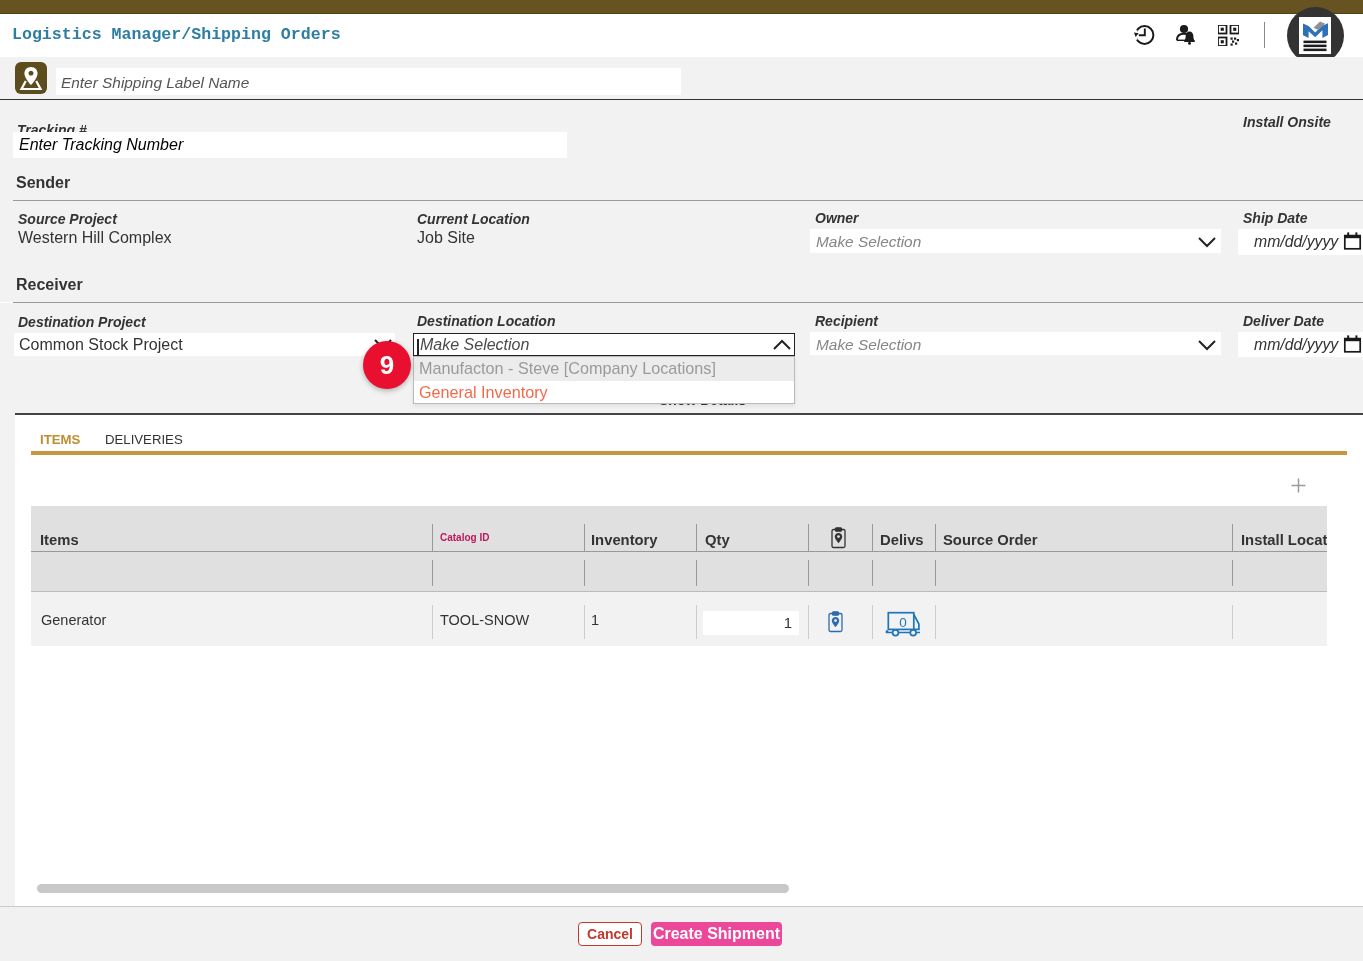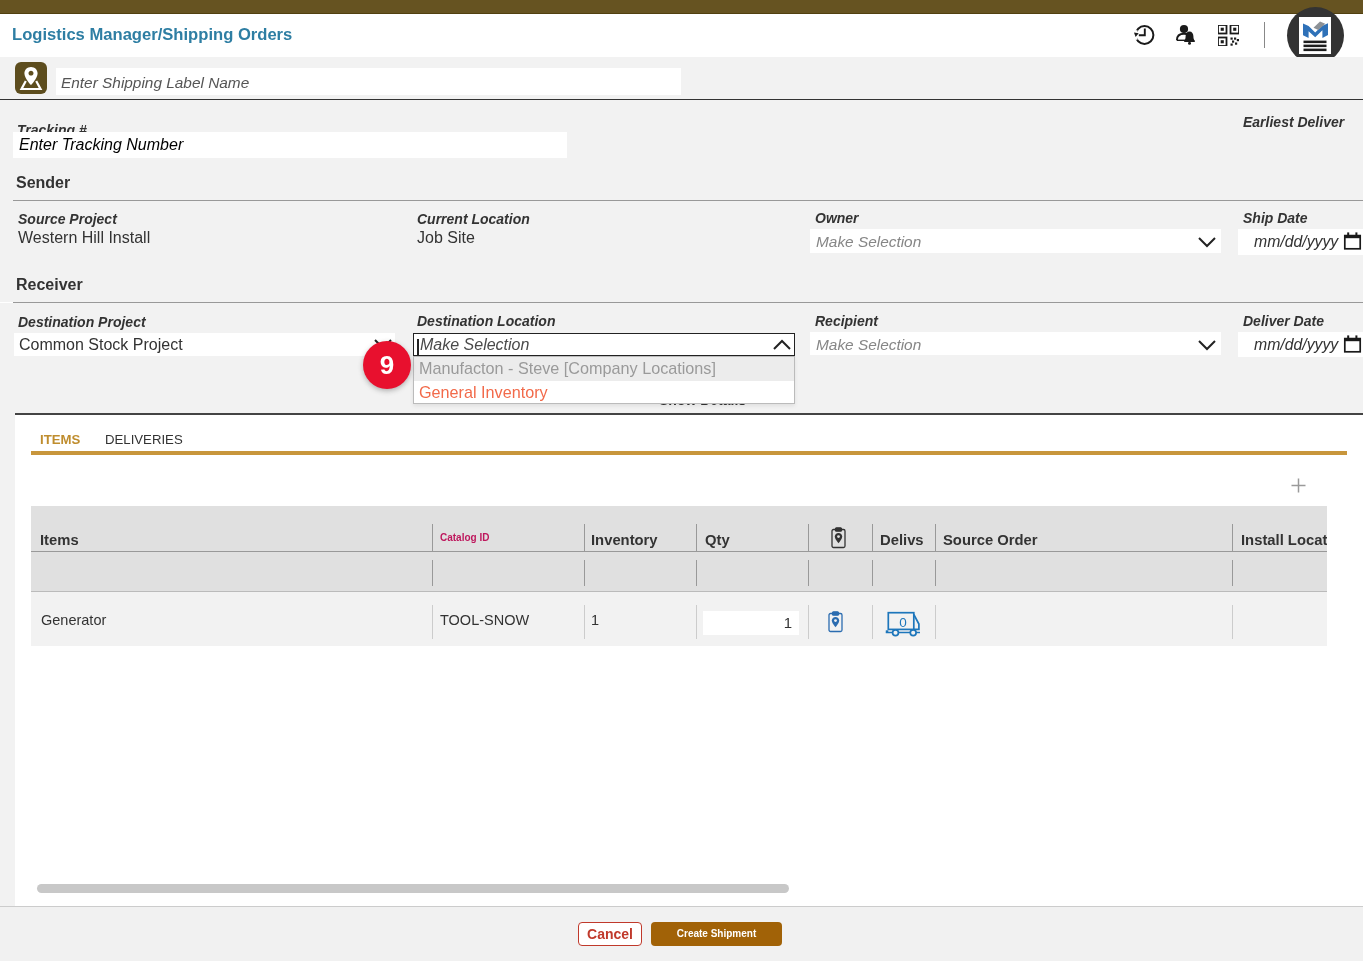--- a/index.html
+++ b/index.html
@@ -9,21 +9,21 @@
   .lbl { font-style:italic; font-weight:bold; color:#333; font-size:14px; }
   .ph { font-style:italic; color:#868686; font-size:15.4px; }
 </style>
 </head>
 <body>
 <div id="page">
 
   <div class="abs" style="left:0;top:0;width:1363px;height:14px;background:#665321;border-bottom:1px solid #51400f;"></div>
 
   <div class="abs" style="left:0;top:14px;width:1363px;height:43px;background:#ffffff;"></div>
-  <div class="abs" style="left:12px;top:25px;font-size:16.6px;font-weight:bold;color:#2e7ea3;">Logistics Manager/Shipping Orders</div>
+  <div class="abs" style="left:12px;top:25px;font-size:16.6px;font-weight:bold;color:#2e7ea3;font-family:Liberation Mono, monospace;">Logistics Manager/Shipping Orders</div>
 
   <div class="abs" id="ic-history" style="left:1134px;top:25px;">
     <svg width="21" height="21" viewBox="0 0 21 21" fill="none" stroke="#1a1a1a" stroke-width="2">
       <circle cx="10.5" cy="10" r="8.9"></circle>
       <rect x="-0.5" y="5.2" width="4" height="9.6" fill="#ffffff" stroke="none"></rect>
       <path d="M0 7.4 L4.7 8.2 L1.6 12.1 Z" fill="#1a1a1a" stroke="none"></path>
       <path d="M10.8 3.4 L10.8 10.2 L4.8 10.2" stroke-width="1.9"></path>
     </svg>
   </div>
   <div class="abs" id="ic-person" style="left:1175px;top:23px;">
@@ -69,27 +69,27 @@
     <path d="M12 2 C8.2 2 5.4 4.8 5.4 8.4 C5.4 13 12 20 12 20 C12 20 18.6 13 18.6 8.4 C18.6 4.8 15.8 2 12 2 Z M12 10.6 C10.6 10.6 9.5 9.5 9.5 8.2 C9.5 6.9 10.6 5.8 12 5.8 C13.4 5.8 14.5 6.9 14.5 8.2 C14.5 9.5 13.4 10.6 12 10.6 Z" fill="#fff"></path>
     <path d="M6.8 16 L2.5 24 L21.5 24 L17.2 16" fill="none" stroke="#fff" stroke-width="2.2"></path>
   </svg>
   <div class="abs" style="left:56px;top:68px;width:625px;height:27px;background:#fff;"></div>
   <div class="abs ph" style="left:61px;top:74px;font-size:15.4px;color:#555;">Enter Shipping Label Name</div>
 
   <div class="abs" style="left:0;top:100px;width:1363px;height:101px;background:#f2f2f2;"></div>
   <div class="abs lbl" style="left:17px;top:122px;">Tracking #</div>
   <div class="abs" style="left:13px;top:132px;width:554px;height:26px;background:#fff;"></div>
   <div class="abs ph" style="left:19px;top:136px;font-size:16px;color:#000000;">Enter Tracking Number</div>
-  <div class="abs lbl" style="left:1243px;top:114px;">Earliest Deliver</div>
+  <div class="abs lbl" style="left:1243px;top:114px;">Install Onsite</div>
   <div class="abs" style="left:16px;top:174px;font-size:16px;font-weight:bold;color:#333;">Sender</div>
   <div class="abs" style="left:13px;top:200px;width:1350px;height:1px;background:#999;"></div>
 
   <div class="abs" style="left:0;top:201px;width:1363px;height:101px;background:#f2f2f2;"></div>
   <div class="abs lbl" style="left:18px;top:211px;">Source Project</div>
-  <div class="abs" style="left:18px;top:229px;font-size:16px;color:#333;">Western Hill Install</div>
+  <div class="abs" style="left:18px;top:229px;font-size:16px;color:#333;">Western Hill Complex</div>
   <div class="abs lbl" style="left:417px;top:211px;">Current Location</div>
   <div class="abs" style="left:417px;top:229px;font-size:16px;color:#333;">Job Site</div>
   <div class="abs lbl" style="left:815px;top:210px;">Owner</div>
   <div class="abs" style="left:810px;top:229px;width:411px;height:24px;background:#fff;"></div>
   <div class="abs ph" style="left:816px;top:233px;">Make Selection</div>
   <svg class="abs" style="left:1197px;top:236px;" width="20" height="12" viewBox="0 0 20 12" fill="none" stroke="#222" stroke-width="2">
       <path d="M2 2 L10 10 L18 2"></path>
     </svg>
   <div class="abs lbl" style="left:1243px;top:210px;">Ship Date</div>
   <div class="abs" style="left:1238px;top:229px;width:125px;height:26px;background:#fff;"></div>
@@ -215,15 +215,15 @@
   <div class="abs" style="left:696px;top:605px;width:1px;height:34px;background:#ccc;"></div>
   <div class="abs" style="left:808px;top:605px;width:1px;height:34px;background:#ccc;"></div>
   <div class="abs" style="left:872px;top:605px;width:1px;height:34px;background:#ccc;"></div>
   <div class="abs" style="left:935px;top:605px;width:1px;height:34px;background:#ccc;"></div>
   <div class="abs" style="left:1232px;top:605px;width:1px;height:34px;background:#ccc;"></div>
 
   <div class="abs" style="left:37px;top:884px;width:752px;height:9px;background:#c8c8c8;border-radius:5px;"></div>
 
   <div class="abs" style="left:0;top:906px;width:1363px;height:55px;background:#f1f1f1;border-top:1px solid #ccc;"></div>
   <div class="abs" style="left:578px;top:922px;width:64px;height:24px;background:#fff;border:1px solid #c0392b;border-radius:4px;color:#c0392b;font-weight:bold;font-size:14px;text-align:center;line-height:22px;">Cancel</div>
-  <div class="abs" style="left:651px;top:922px;width:131px;height:24px;background:#a16207;border-radius:4px;color:#fff;font-weight:bold;font-size:10px;text-align:center;line-height:24px;">Create Shipment</div>
+  <div class="abs" style="left:651px;top:922px;width:131px;height:24px;background:#ec4899;border-radius:4px;color:#fff;font-weight:bold;font-size:16px;text-align:center;line-height:24px;">Create Shipment</div>
 
 </div>
 
 </body></html>

